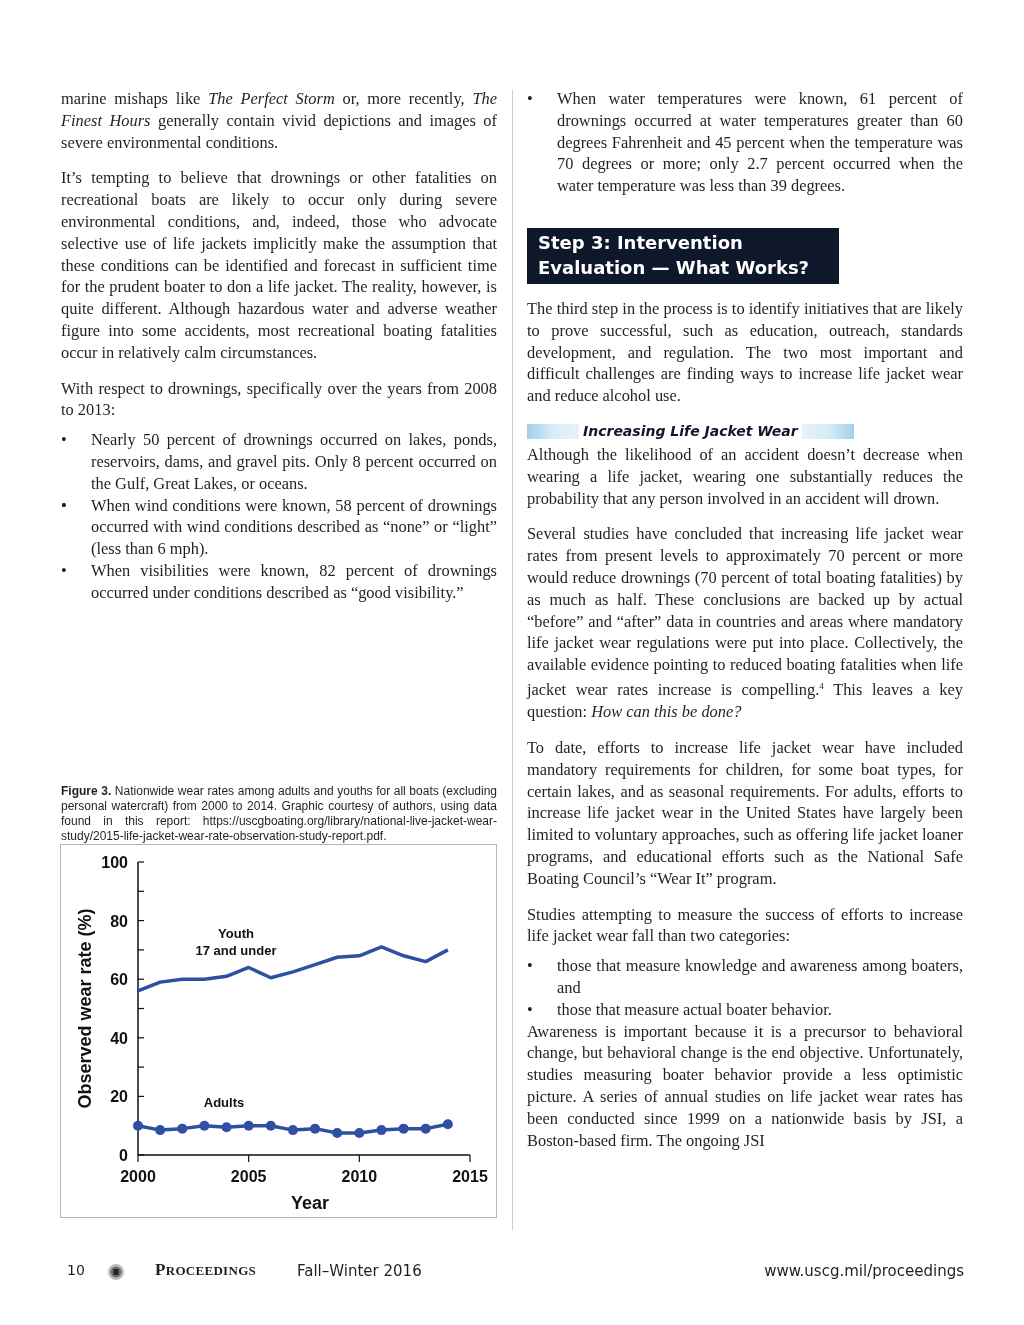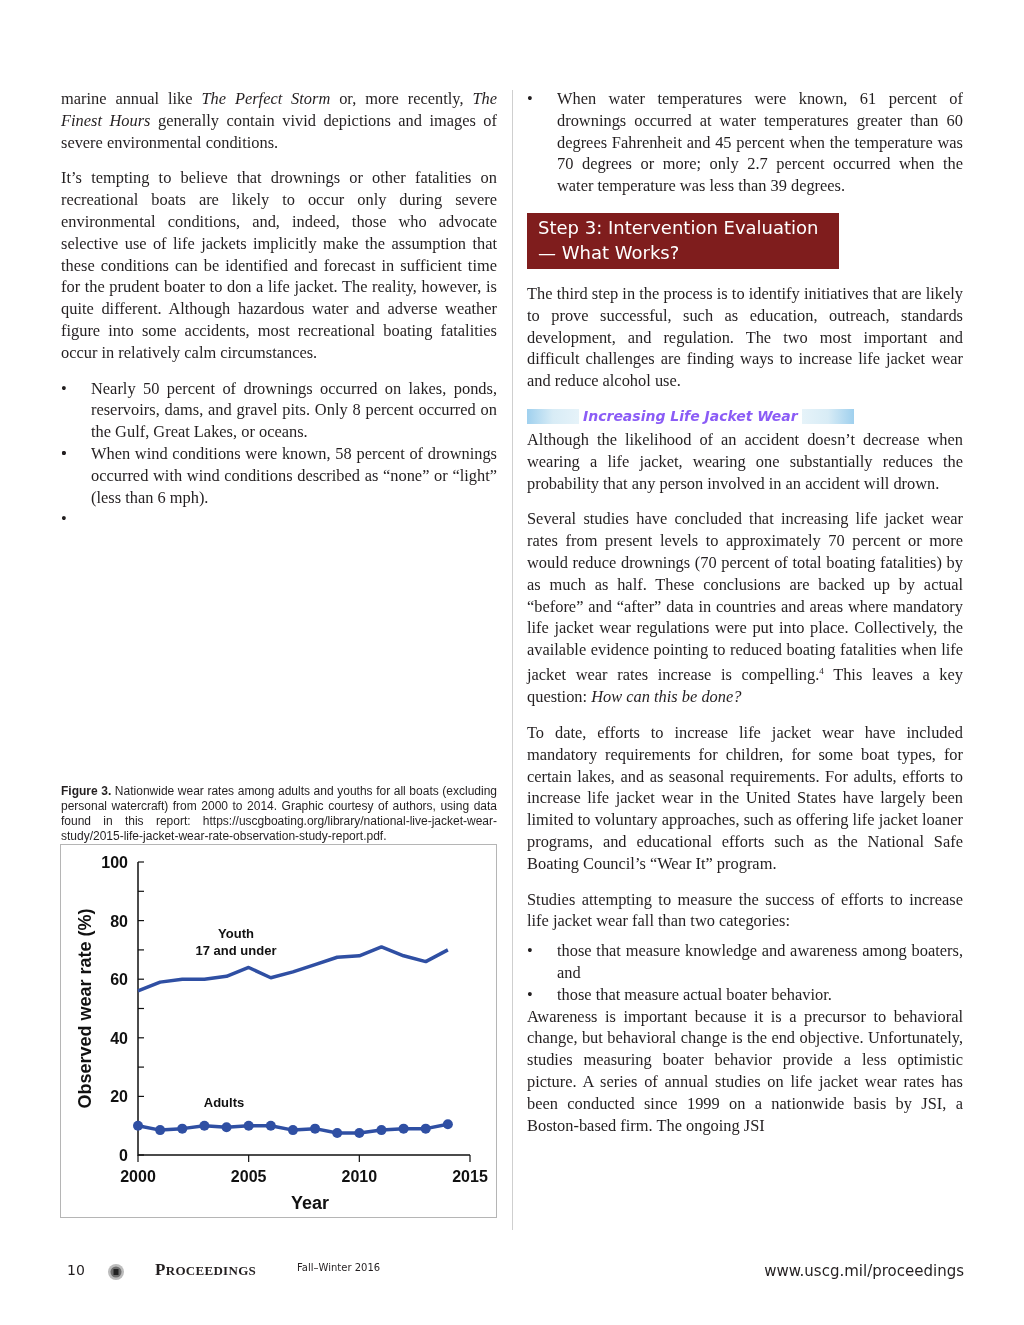--- a/index.html
+++ b/index.html
@@ -7,52 +7,53 @@
   body { position: relative; font-family: "Liberation Serif", "DejaVu Serif", serif; color: #231f20; overflow: hidden; }
   .col { position: absolute; top: 88px; }
   .col-left { left: 61px; width: 436px; }
   .col-right { left: 527px; width: 436px; }
   .divider { position: absolute; left: 512px; top: 90px; width: 1px; height: 1140px; background: #cfcfcf; }
   p.body { font-size: 16.4px; line-height: 21.8px; text-align: justify; margin-bottom: 14px; }
   p.body .it { font-style: italic; }
   ul.bul { list-style: none; margin-bottom: 14px; }
   ul.bul li { position: relative; padding-left: 30px; font-size: 16.4px; line-height: 21.8px; text-align: justify; }
   ul.bul li .dot { position: absolute; left: 0; top: 0; }
-  .step-box { display: inline-block; background: #7f1d1d; color: #ffffff; font-family: "DejaVu Sans", sans-serif; font-weight: normal; font-size: 18px; line-height: 25px; padding: 2px 10px 4px 11px; margin: 16px 0 14px 0; width: 312px; }
+  .step-box { display: inline-block; background: #0f172a; color: #ffffff; font-family: "DejaVu Sans", sans-serif; font-weight: bold; font-size: 18px; line-height: 25px; padding: 2px 10px 4px 11px; margin: 31px 0 14px 0; width: 312px; }
   .subhead { display: flex; align-items: center; height: 17px; margin-bottom: 4px; }
   .subhead .bar { height: 15px; background: linear-gradient(90deg, #9fd0ee, #d8ecf6 50%, #e6f3f9); }
   .subhead .bar.left { width: 52px; }
   .subhead .bar.right { width: 52px; background: linear-gradient(90deg, #e6f3f9, #d8ecf6 50%, #9fd0ee); }
-  .subhead .txt { font-family: "DejaVu Sans", sans-serif; font-weight: bold; font-style: italic; font-size: 14px; padding: 0 4px; color: #8b5cf6; }
+  .subhead .txt { font-family: "DejaVu Sans", sans-serif; font-weight: bold; font-style: italic; font-size: 14px; padding: 0 4px; color: #0f172a; }
   .boater-head { font-family: "DejaVu Sans", sans-serif; font-weight: bold; font-size: 12.5px; margin: 18px 0 4px 0; }
   .caption { position: absolute; left: 61px; top: 784px; width: 436px; font-family: "Liberation Sans", "DejaVu Sans", sans-serif; font-size: 12px; line-height: 15px; text-align: justify; }
   .caption b { font-weight: bold; }
   .chart-box { position: absolute; left: 60px; top: 844px; width: 437px; height: 374px; border: 1px solid #b5b5b5; background: #fff; }
   .chart-box svg { position: absolute; left: 0; top: 0; }
   .footer { position: absolute; top: 1262px; height: 20px; font-family: "DejaVu Sans", sans-serif; color: #231f20; }
   .pg-num { left: 67px; font-size: 14px; }
   .seal { left: 107px; top: 1263px; width: 18px; height: 18px; }
   .pub { left: 155px; font-family: "Liberation Serif", serif; font-weight: bold; font-size: 17px; letter-spacing: 0.3px; top: 1260px; }
   .pub .sc { font-size: 13px; }
-  .issue { left: 297px; font-size: 10px; }
+  .issue { left: 297px; font-size: 15px; }
   .url { right: 60px; font-size: 15px; }
 </style>
 </head>
 <body>
 
 <div class="divider"></div>
 
 <div class="col col-left">
-  <p class="body"><span>marine annual like </span><span class="it">The Perfect Storm</span><span> or, more recently, </span><span class="it">The Finest Hours</span><span> generally contain vivid depictions and images of severe environmental conditions.</span></p>
+  <p class="body"><span>marine mishaps like </span><span class="it">The Perfect Storm</span><span> or, more recently, </span><span class="it">The Finest Hours</span><span> generally contain vivid depictions and images of severe environmental conditions.</span></p>
   <p class="body">It’s tempting to believe that drownings or other fatalities on recreational boats are likely to occur only during severe environmental conditions, and, indeed, those who advocate selective use of life jackets implicitly make the assumption that these conditions can be identified and forecast in sufficient time for the prudent boater to don a life jacket. The reality, however, is quite different. Although hazardous water and adverse weather figure into some accidents, most recreational boating fatalities occur in relatively calm circumstances.</p>
+  <p class="body" style="margin-bottom:8px">With respect to drownings, specifically over the years from 2008 to 2013:</p>
   <ul class="bul">
     <li><span class="dot">•</span><span>Nearly 50 percent of drownings occurred on lakes, ponds, reservoirs, dams, and gravel pits. Only 8 percent occurred on the Gulf, Great Lakes, or oceans.</span></li>
     <li><span class="dot">•</span></li>
     <li><span class="dot">•</span><span>When wind conditions were known, 58 percent of drownings occurred with wind conditions described as “none” or “light” (less than 6 mph).</span></li>
-    <li><span class="dot">•</span></li>
+    <li><span class="dot">•</span><span>When visibilities were known, 82 percent of drownings occurred under conditions described as “good visibility.”</span></li>
   </ul>
 </div>
 
 <div class="caption"><b>Figure 3.</b><span> Nationwide wear rates among adults and youths for all boats (excluding personal watercraft) from 2000 to 2014. Graphic courtesy of authors, using data found in this report: https://uscgboating.org/library/national-live-jacket-wear-study/2015-life-jacket-wear-rate-observation-study-report.pdf.</span></div>
 
 <div class="chart-box">
   <svg id="chart-svg" width="437" height="374">
       <path d="M77,17 L77,310 L409,310" fill="none" stroke="#111" stroke-width="1.5"></path>
       <line x1="77" y1="310" x2="83" y2="310" stroke="#111" stroke-width="1.2"></line>
       <line x1="77" y1="280.7" x2="83" y2="280.7" stroke="#111" stroke-width="1.2"></line>

